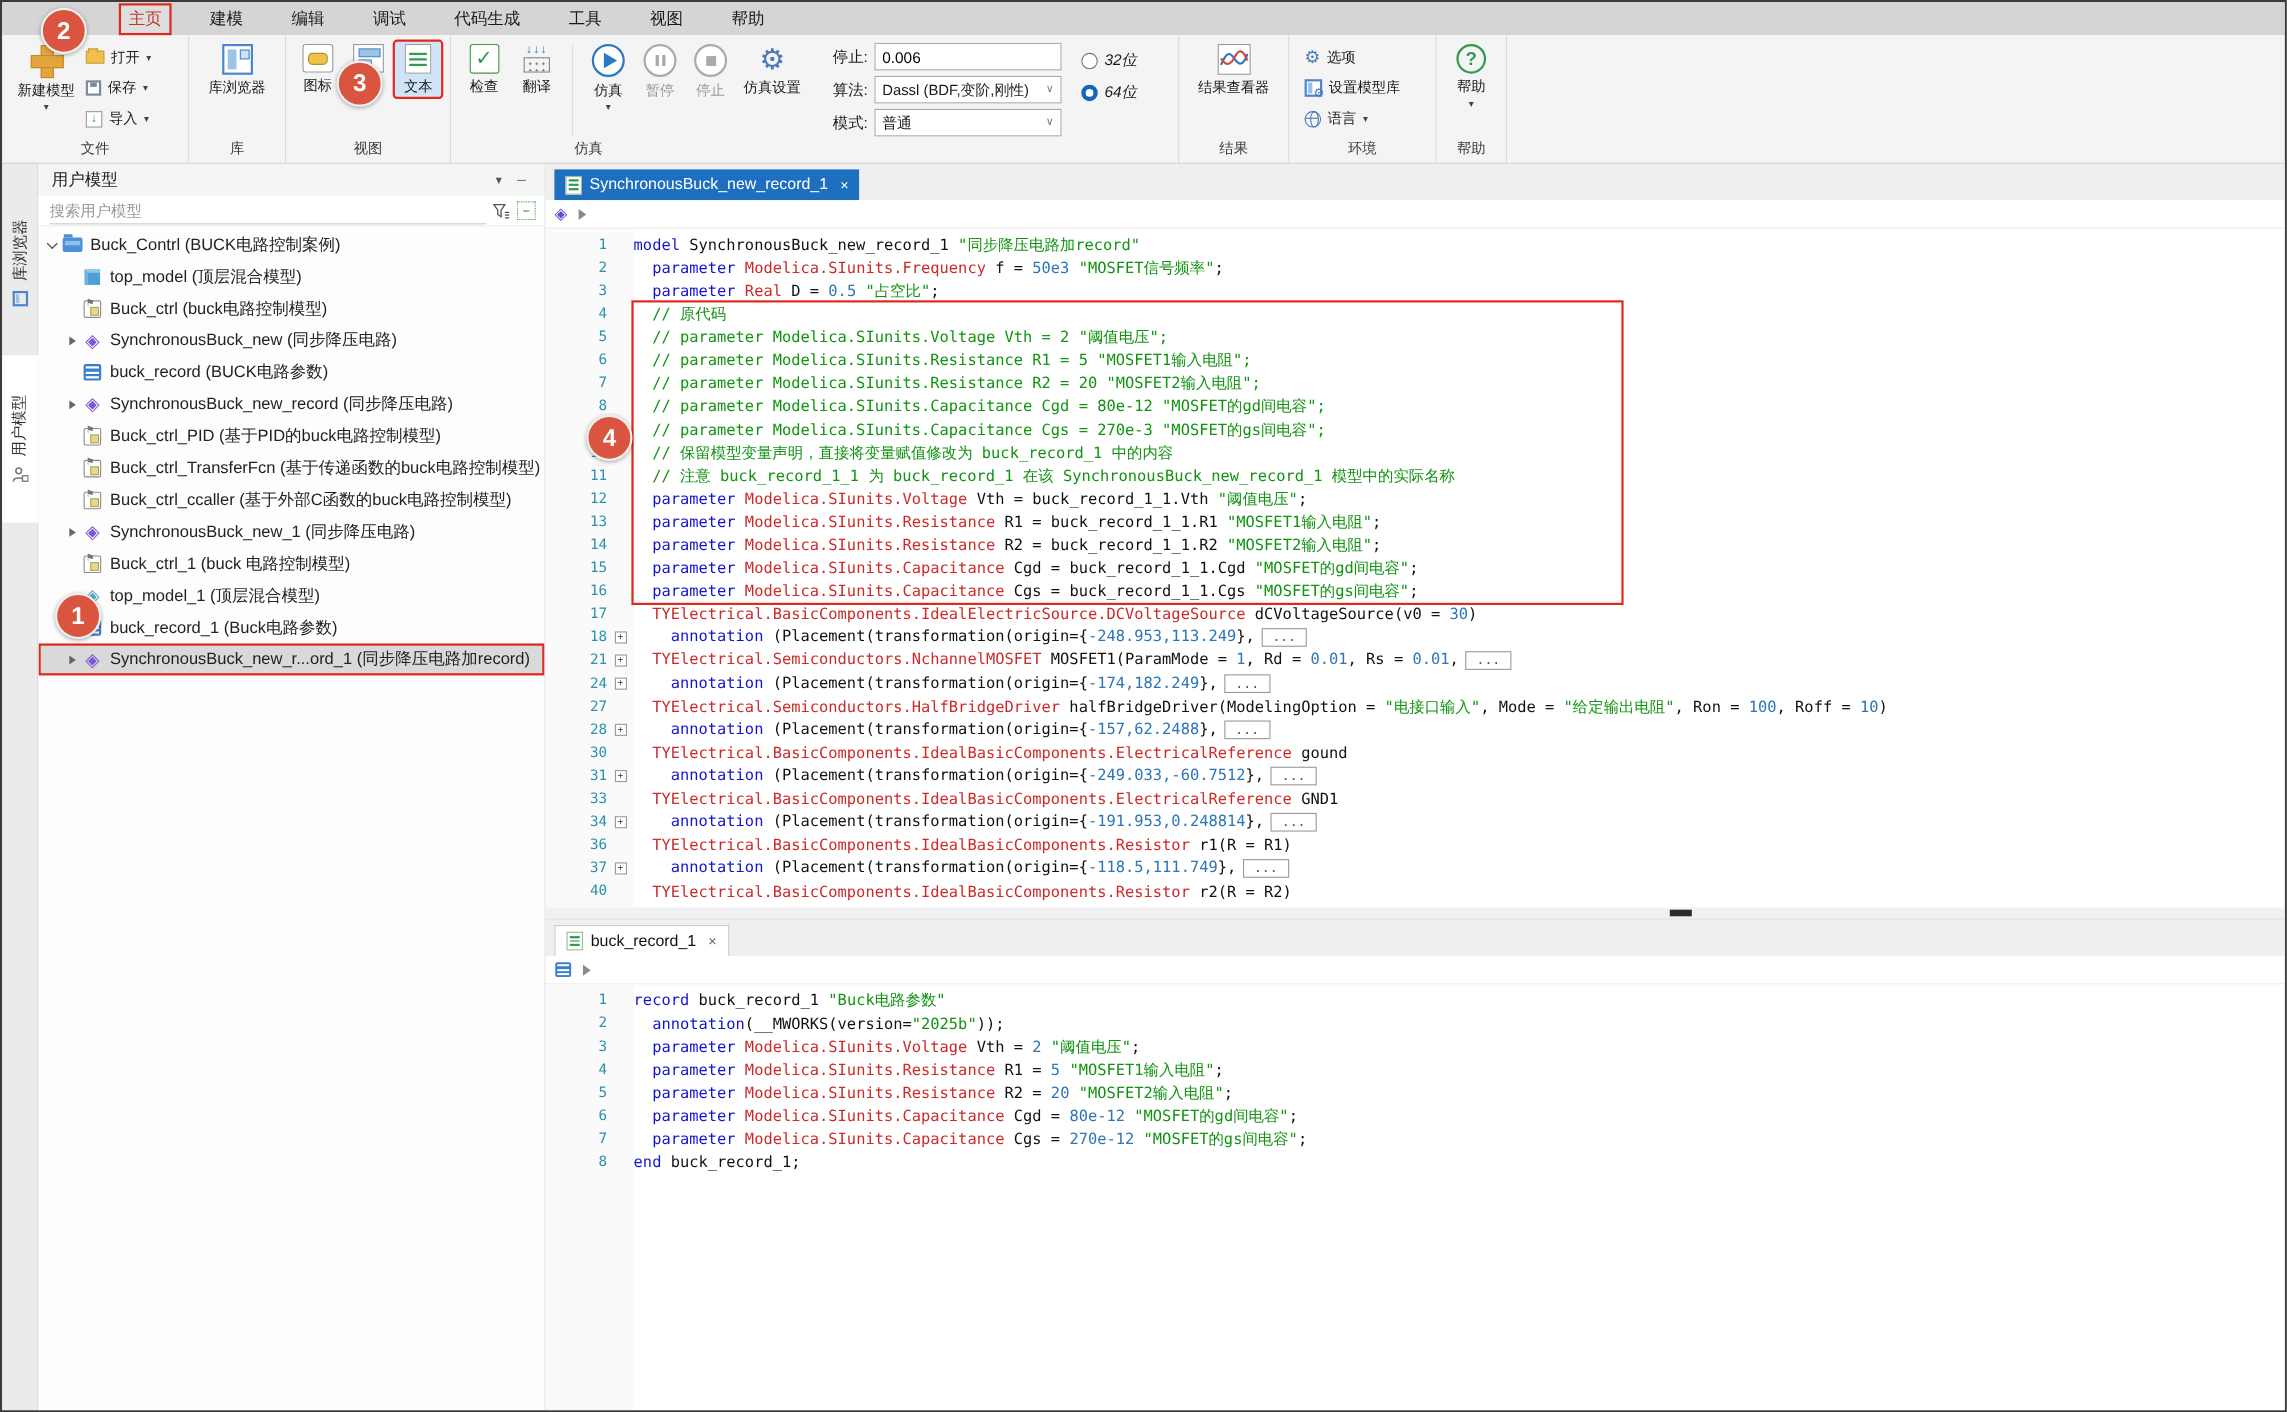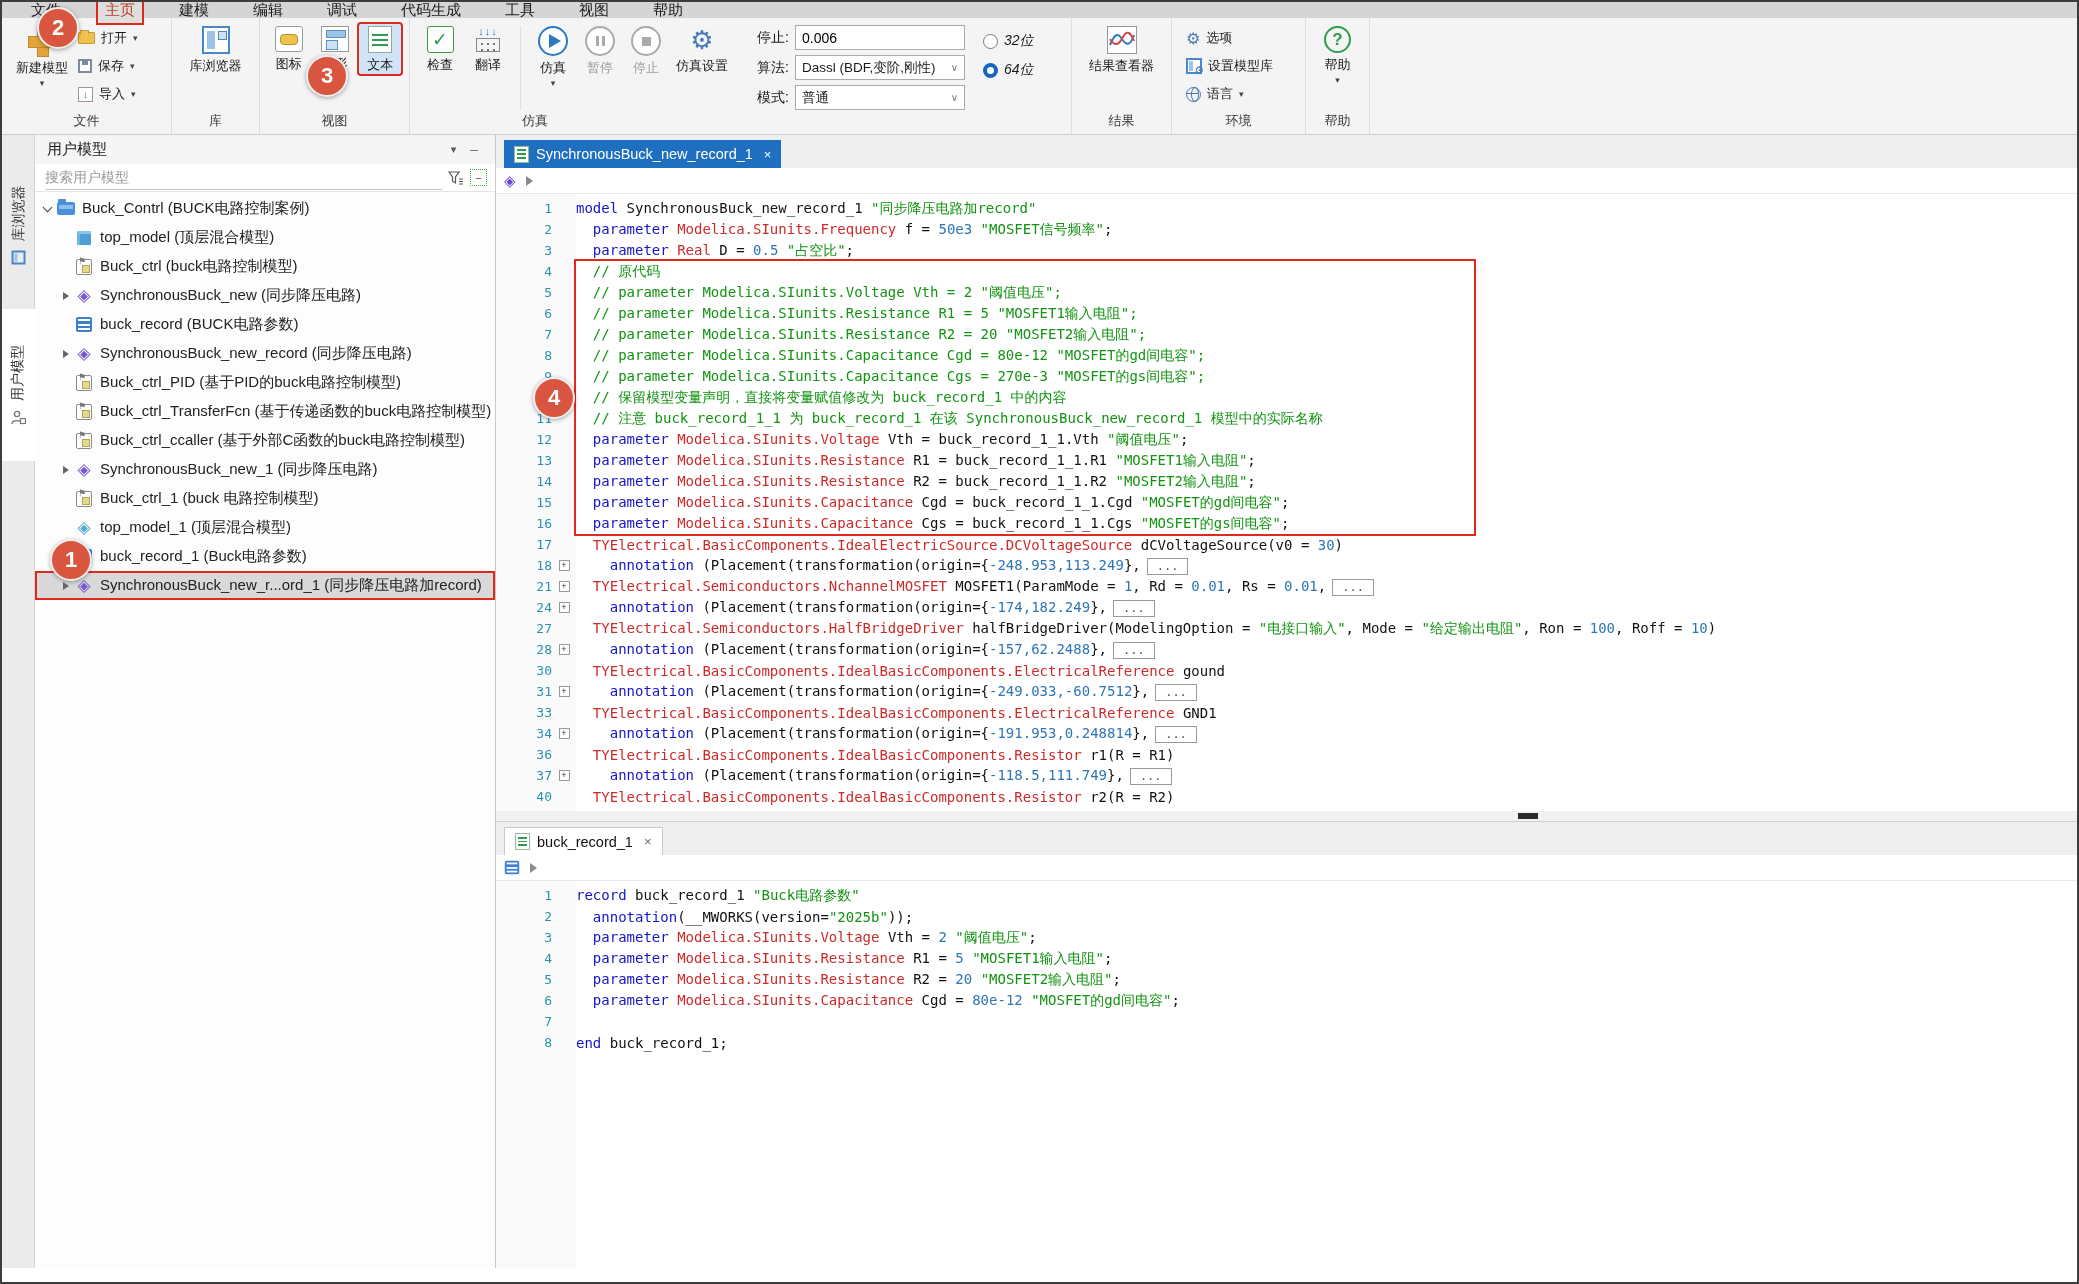--- a/index.html
+++ b/index.html
@@ -1,22 +1,22 @@
 <!DOCTYPE html>
 <html><head>
 <meta charset="utf-8">
 <style>
   * { margin:0; padding:0; box-sizing:border-box; }
   body { background:#888; font-family:"Liberation Sans","DejaVu Sans",sans-serif; }
   .app { position:relative; width:2079px; height:1284px; background:#fff;
          border:2px solid #3c3c3c; overflow:hidden; color:#1a1a1a; }
 
   
-  .menubar { height:16px; background:#d5d5d5; display:flex; align-items:center;
-             padding-left:22px; gap:30px; font-size:15px; }
+  .menubar { height:30px; background:#d5d5d5; display:flex; align-items:center;
+             padding-left:34px; gap:30px; font-size:15px; }
   .menu-item { padding:3px 7px; cursor:default; }
   .menu-item.active { outline:2px solid #e0291d; color:#b93a28; background:#dedede; }
 
   
   .ribbon { height:117px; background:#f4f4f4; border-bottom:1px solid #cdcdcd; display:flex; }
   .rgroup { display:flex; flex-direction:column; border-right:1px solid #ddd; }
   .rbody  { flex:1; display:flex; align-items:flex-start; padding:6px 8px 0; gap:4px; }
   .glabel { height:22px; text-align:center; font-size:13px; color:#3a3a3a; }
   .bigbtn { width:64px; display:flex; flex-direction:column; align-items:center;
             gap:3px; font-size:13px; padding-top:2px; cursor:default; }
@@ -783,20 +783,21 @@
             <span class="ct"><span class="c-p">  </span><span class="c-k">parameter </span><span class="c-t">Modelica.SIunits.Resistance </span><span class="c-p">R2 = </span><span class="c-n">20 </span><span class="c-s">"MOSFET2输入电阻"</span><span class="c-p">;</span></span>
           </div>
           <div class="cline">
             <span class="ln">6</span>
             <span class="fold"></span>
             <span class="ct"><span class="c-p">  </span><span class="c-k">parameter </span><span class="c-t">Modelica.SIunits.Capacitance </span><span class="c-p">Cgd = </span><span class="c-n">80e-12 </span><span class="c-s">"MOSFET的gd间电容"</span><span class="c-p">;</span></span>
           </div>
           <div class="cline">
             <span class="ln">7</span>
             <span class="fold"></span>
+            <span class="ct"><span class="c-p">  </span><span class="c-k">parameter </span><span class="c-t">Modelica.SIunits.Capacitance </span><span class="c-p">Cgs = </span><span class="c-n">270e-12 </span><span class="c-s">"MOSFET的gs间电容"</span><span class="c-p">;</span></span>
           </div>
           <div class="cline">
             <span class="ln">8</span>
             <span class="fold"></span>
             <span class="ct"><span class="c-k">end </span><span class="c-p">buck_record_1;</span></span>
           </div>
         </div>
     </div>
   </div>
 

